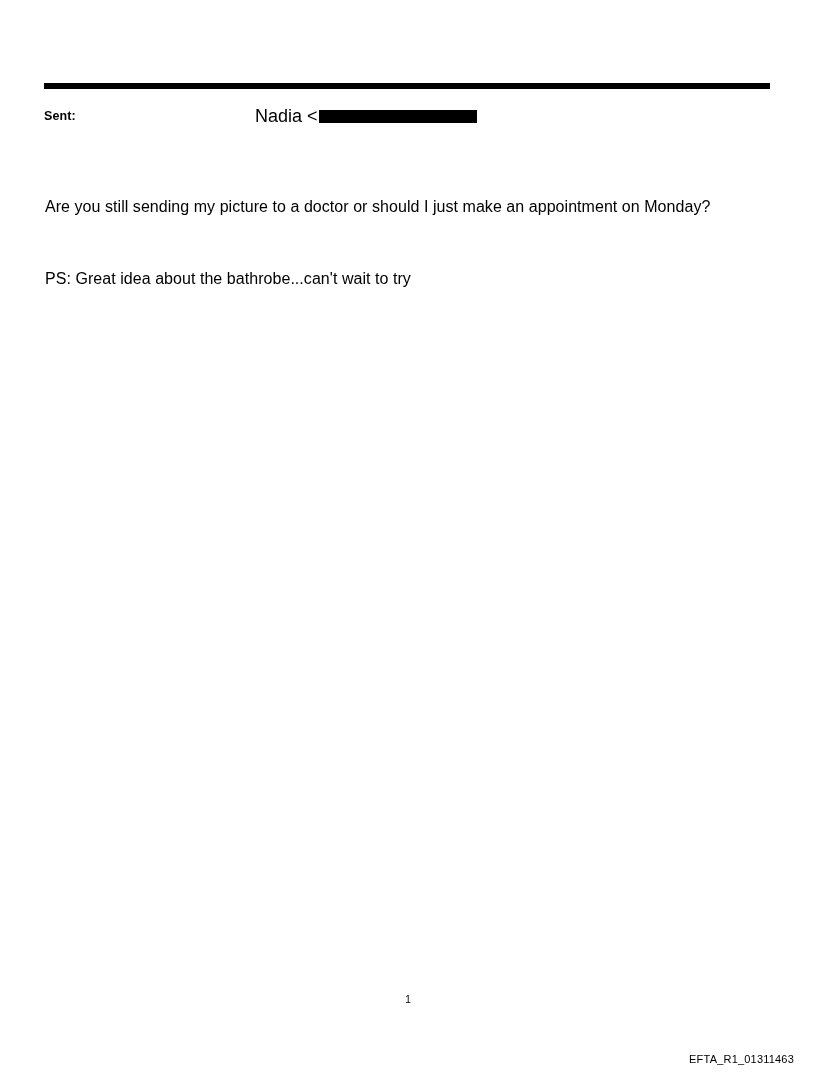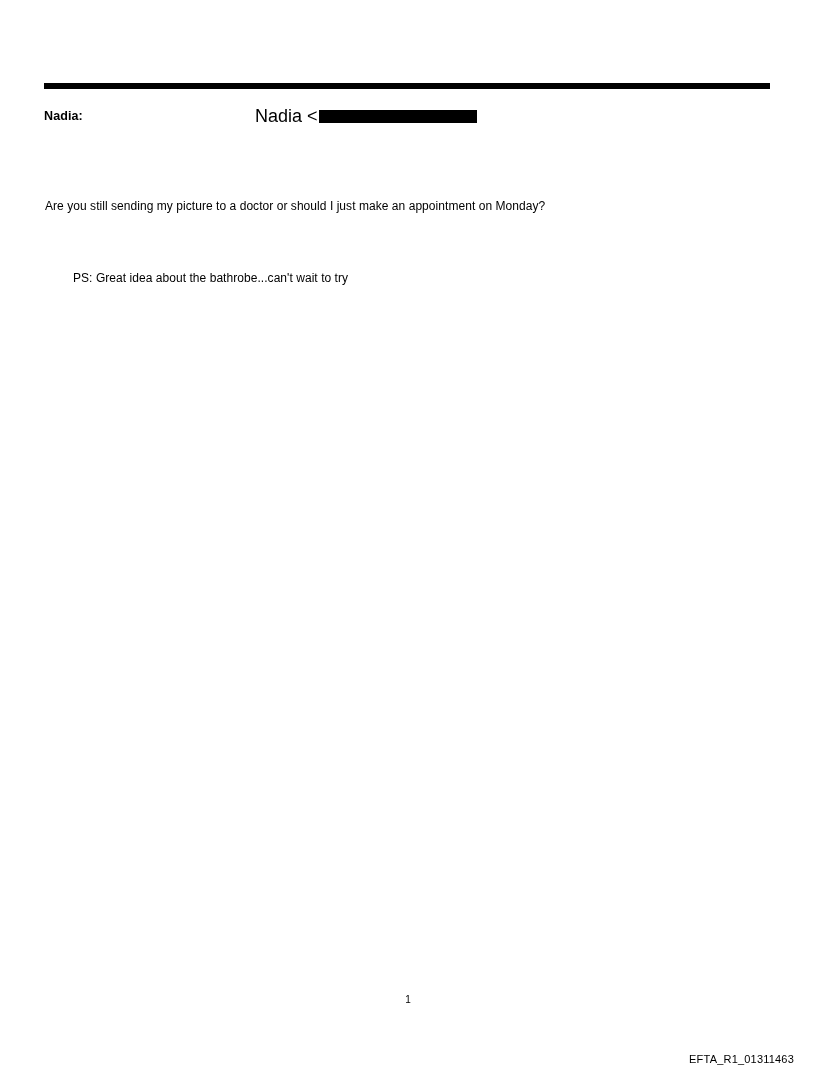--- a/index.html
+++ b/index.html
@@ -69,26 +69,26 @@
     width: 158px;
     margin-left: 1px;
     position: relative;
     top: -1px;
   }
 
   
   .body-para {
     position: absolute;
     left: 45px;
-    font-size: 12px;
+    font-size: 16px;
     line-height: 17px;
     letter-spacing: 0.05px;
   }
   #para-1 { top: 198px; width: 700px; }
-  #para-2 { top: 270px; width: 700px; margin-left: 28px; }
+  #para-2 { top: 270px; width: 700px; }
 
   
   .page-number {
     position: absolute;
     top: 994px;
     left: 0;
     width: 816px;
     text-align: center;
     font-size: 10px;
   }
@@ -105,21 +105,21 @@
 </head>
 <body>
 
 <div class="page">
 
   <div class="top-rule"></div>
 
   <div class="header-block">
 
     <div class="hdr-row">
-      <div class="hdr-label">Nadia:</div>
+      <div class="hdr-label">Sent:</div>
       <div class="hdr-value"><span>Nadia &lt;</span><span class="redaction"></span></div>
     </div>
 
     <div class="hdr-row">
     </div>
 
     <div class="hdr-row">
     </div>
 
   </div>

